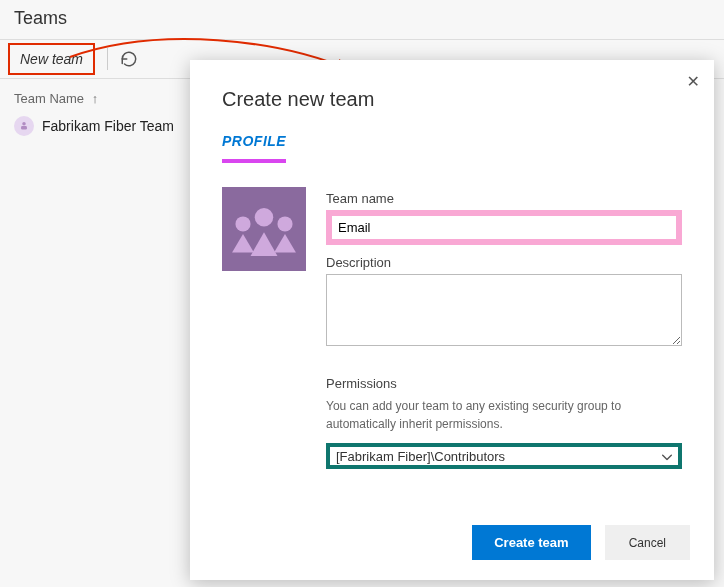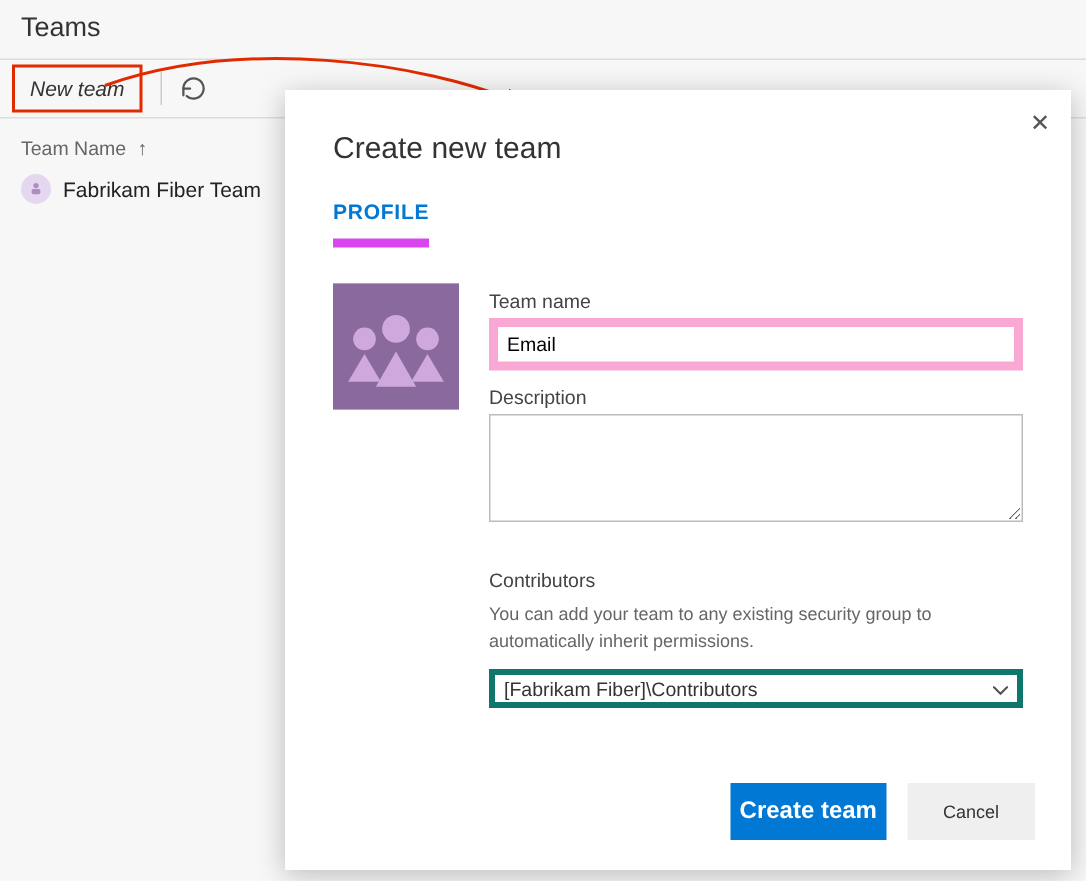--- a/index.html
+++ b/index.html
@@ -103,21 +103,22 @@
   .tab {
     font-size: 14px;
     letter-spacing: 0.5px;
     padding: 6px 0 10px 0;
     cursor: pointer;
     color: #666;
   }
   .tab.active {
     color: #0078d4;
     font-weight: 600;
-    border-bottom: 6px solid #d946ef;
+    border-bottom: 4px solid #d946ef;
+    font-style: italic;
   }
   .dialog-body {
     display: flex;
     padding: 24px 32px 0 32px;
     gap: 20px;
     flex: 1;
   }
   .avatar-big {
     width: 84px; height: 84px;
     background: #8a6a9e;
@@ -174,23 +175,23 @@
   .dialog-footer {
     display: flex;
     justify-content: flex-end;
     gap: 14px;
     padding: 16px 24px 20px 24px;
   }
   .btn-primary {
     background: #0078d4;
     color: #fff;
     border: none;
-    font-size: 16px;
+    font-size: 13px;
     font-weight: 600;
-    padding: 10px 6px;
+    padding: 10px 22px;
     cursor: pointer;
     text-align: center;
   }
   .btn-secondary {
     background: #efefef;
     color: #333;
     border: none;
     font-size: 12px;
     padding: 10px 24px;
     cursor: pointer;
@@ -260,21 +261,21 @@
 
     <div class="form-col">
       <div class="label">Team name</div>
       <input class="text-input" type="text" value="Email" style="">
 
       <div class="label" style="margin-top:10px">Description</div>
       <textarea class="desc-area" style=""></textarea>
 
       <div class="spacer-perm"></div>
 
-      <div class="label">Contributors</div>
+      <div class="label">Permissions</div>
       <div class="perm-caption">You can add your team to any existing security group to automatically inherit permissions.</div>
 
       <div class="select-box">
         <span>[Fabrikam Fiber]\Contributors</span>
         <span class="caret">
           <svg width="10" height="6" viewBox="0 0 10 6">
               <path d="M0 0 L5 5 L10 0" stroke="#555" fill="none" stroke-width="1.4"></path>
             </svg>
         </span>
       </div>

